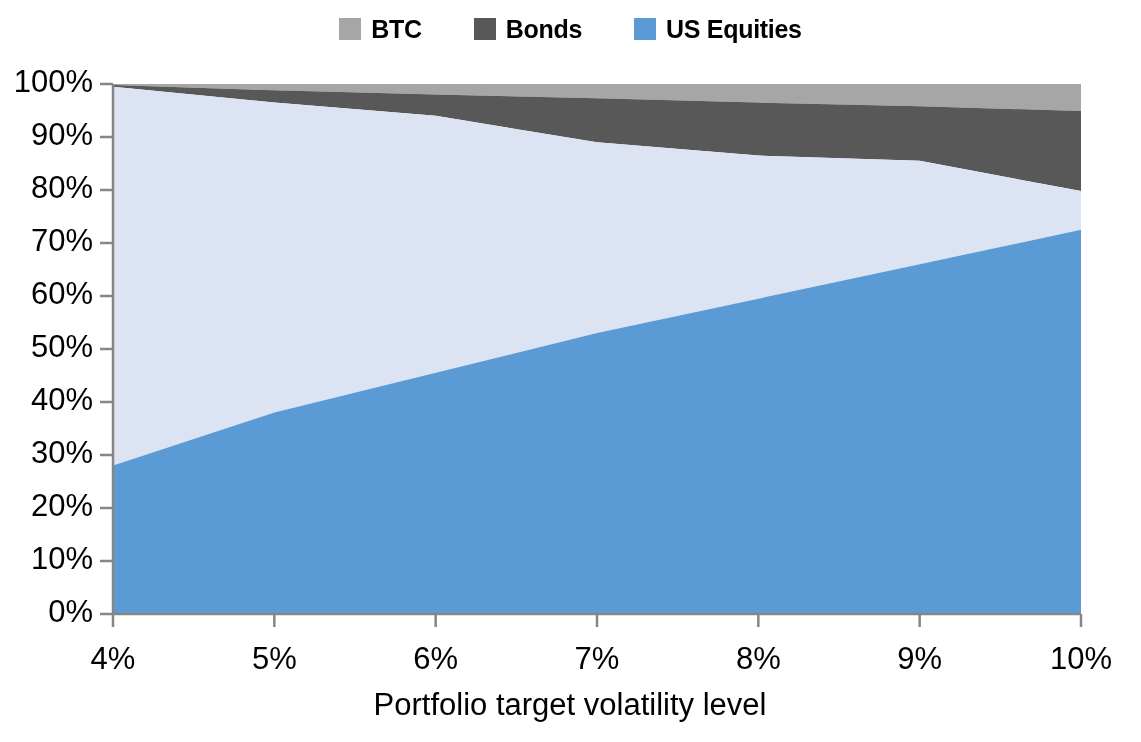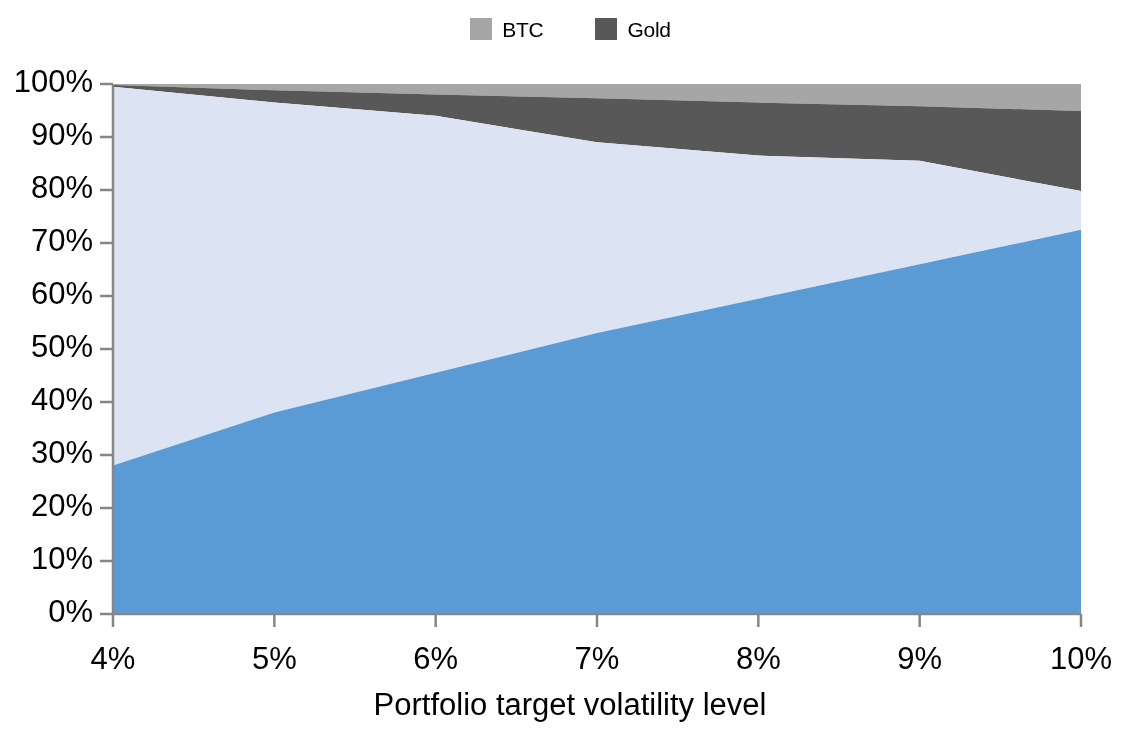--- a/index.html
+++ b/index.html
@@ -38,23 +38,23 @@
     align-items: center;
     gap: 10px;
   }
   .legend-swatch {
     width: 22px;
     height: 22px;
     flex: 0 0 auto;
     border: 0;
   }
   .legend-label {
-    font-size: 21px;
+    font-size: 25px;
     line-height: 31px;
-    font-weight: 400;
+    font-weight: 700;
     letter-spacing: -0.3px;
     white-space: nowrap;
   }
 
   
   .plot-wrap {
     position: absolute;
     left: 0;
     top: 52px;
     width: 1141px;
@@ -80,21 +80,25 @@
 
 <div id="chart-root">
 
   <div class="legend">
     <div class="legend-item">
       <span class="legend-swatch" style="background:#A6A6A6"></span>
       <span class="legend-label">BTC</span>
     </div>
     <div class="legend-item">
       <span class="legend-swatch" style="background:#585858"></span>
-      <span class="legend-label">Gold</span>
+      <span class="legend-label">Bonds</span>
+    </div>
+    <div class="legend-item">
+      <span class="legend-swatch" style="background:#5B9BD5"></span>
+      <span class="legend-label">US Equities</span>
     </div>
   </div>
 
   <div class="plot-wrap">
     <svg class="plot-svg" width="1141" height="690" viewBox="0 0 1141 690">
 
       <g>
         <path id="area-btc" d="M 113 32 L 274.3333333333333 32 L 435.66666666666663 32 L 597 32 L 758.3333333333333 32 L 919.6666666666667 32 L 1081 32.000000000000114 L 1081 59.03000000000003 L 919.6666666666667 54.26000000000005 L 758.3333333333333 50.55000000000001 L 597 46.31000000000006 L 435.66666666666663 42.60000000000002 L 274.3333333333333 38.360000000000014 L 113 33.059999999999945 Z" fill="#A6A6A6"></path>
         <path id="area-gold" d="M 113 33.059999999999945 L 274.3333333333333 38.360000000000014 L 435.66666666666663 42.60000000000002 L 597 46.31000000000006 L 758.3333333333333 50.55000000000001 L 919.6666666666667 54.26000000000005 L 1081 59.03000000000003 L 1081 139.06000000000006 L 919.6666666666667 108.85000000000002 L 758.3333333333333 103.55000000000001 L 597 90.30000000000001 L 435.66666666666663 63.80000000000001 L 274.3333333333333 50.55000000000001 L 113 34.64999999999998 Z" fill="#585858"></path>
         <path id="area-us-bonds" d="M 113 34.64999999999998 L 274.3333333333333 50.55000000000001 L 435.66666666666663 63.80000000000001 L 597 90.30000000000001 L 758.3333333333333 103.55000000000001 L 919.6666666666667 108.85000000000002 L 1081 139.06000000000006 L 1081 177.75 L 919.6666666666667 212.2 L 758.3333333333333 246.65000000000003 L 597 281.09999999999997 L 435.66666666666663 320.85 L 274.3333333333333 360.6 L 113 413.6 Z" fill="#DCE3F2"></path>

